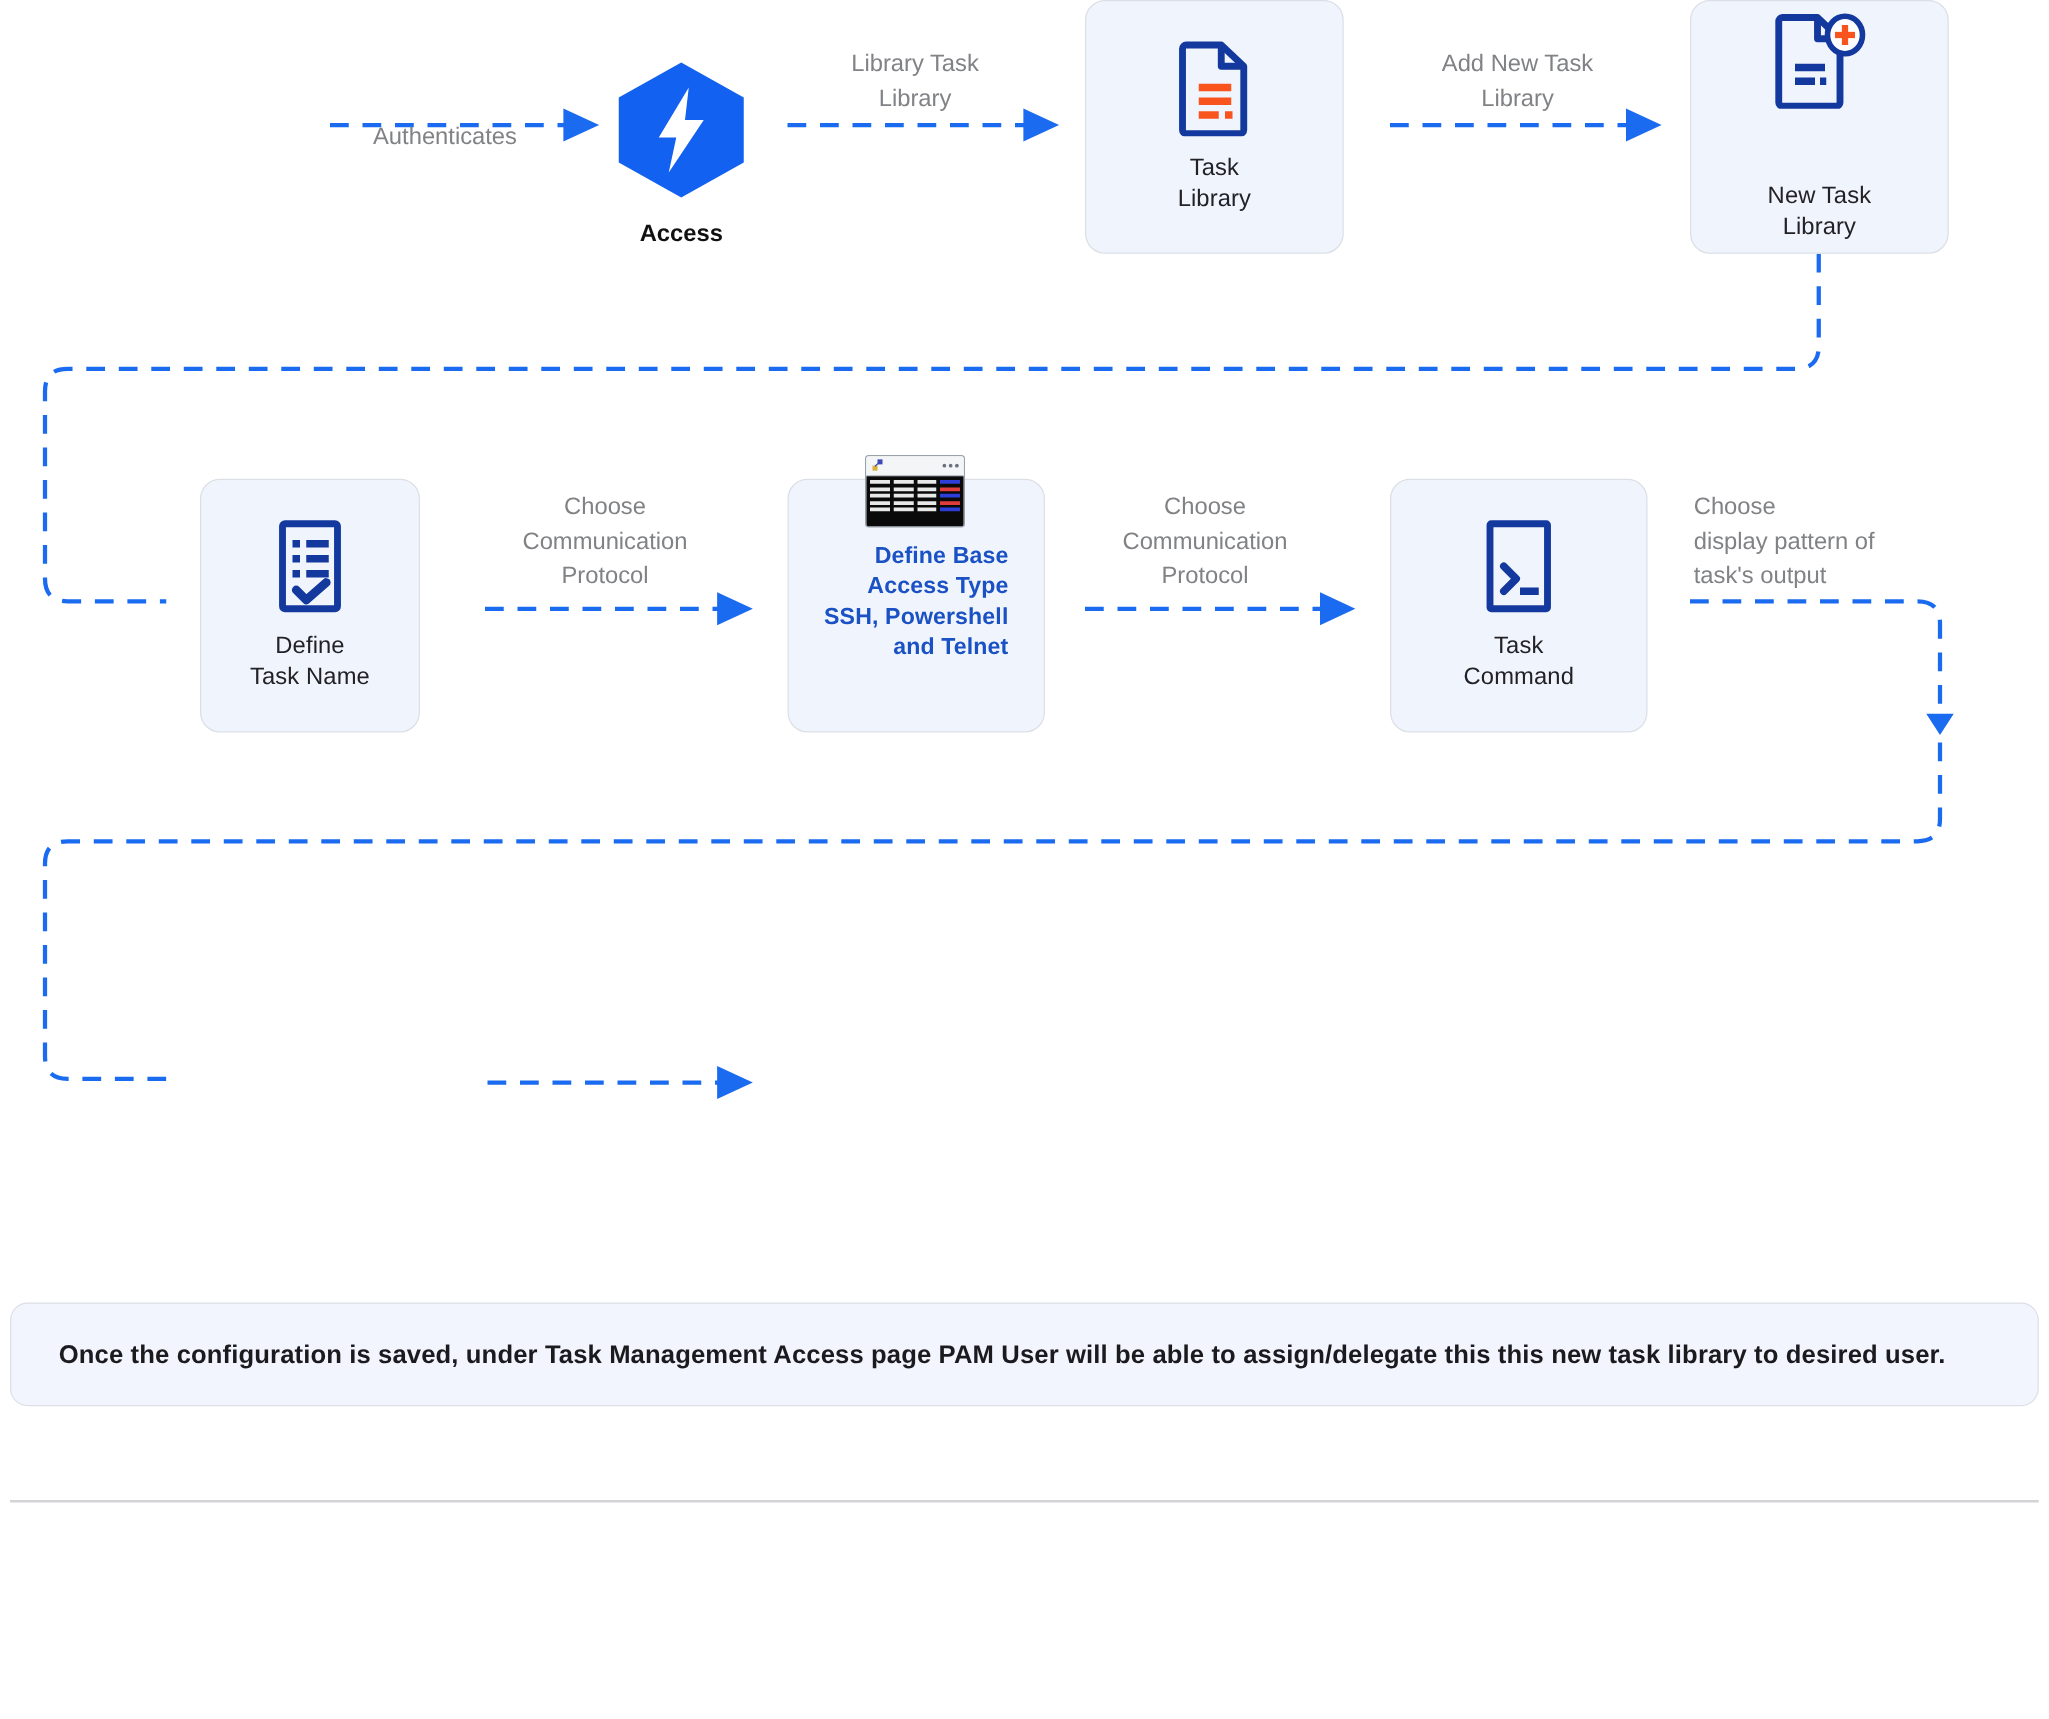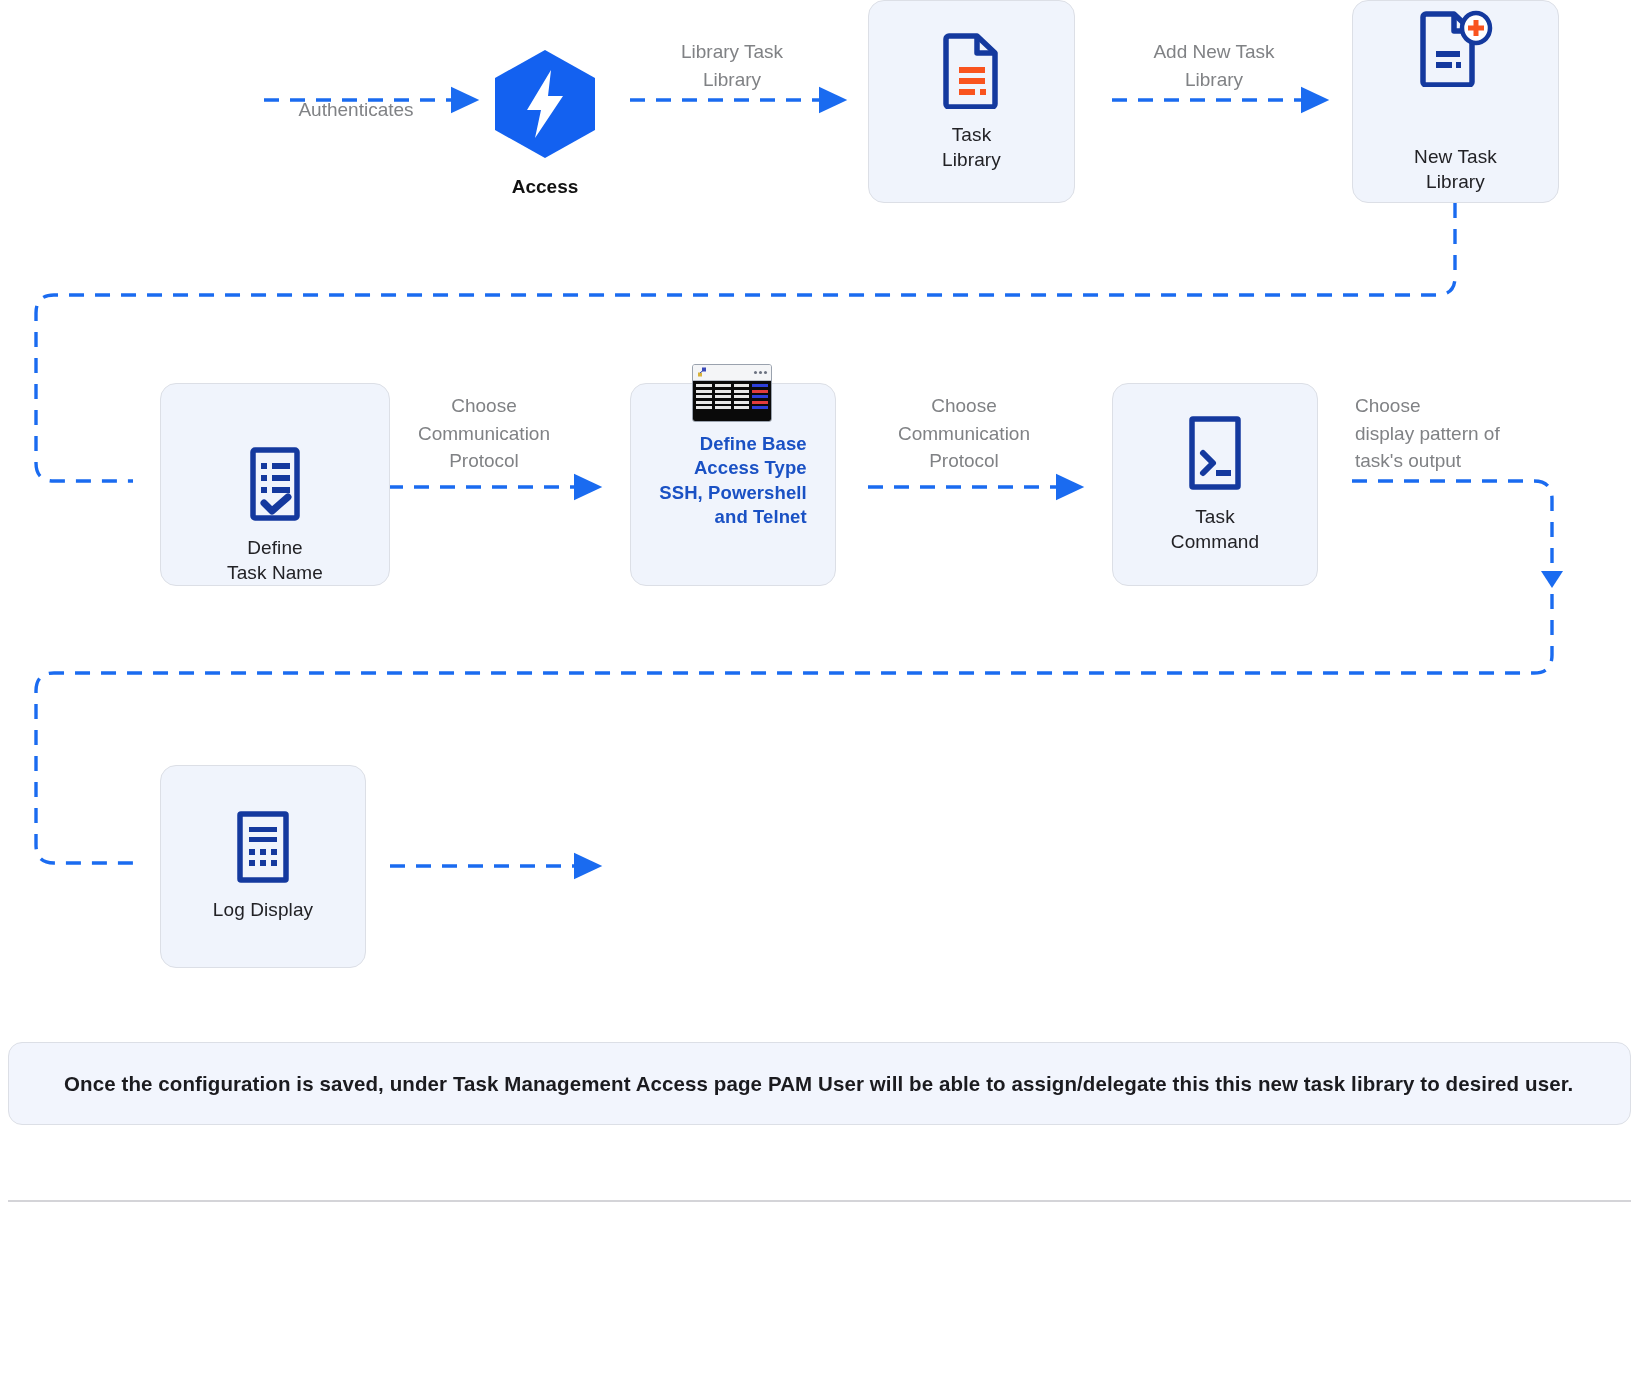--- a/index.html
+++ b/index.html
@@ -165,21 +165,21 @@
     <div class="lbl">New Task
 Library</div>
   </div>
 
   <div class="elabel ctr" style="left:232px;top:60px;width:248px;margin-top:36px;">Authenticates</div>
   <div class="elabel ctr" style="left:608px;top:38px;width:248px;">Library Task
 Library</div>
   <div class="elabel ctr" style="left:1090px;top:38px;width:248px;">Add New Task
 Library</div>
 
-  <div class="card" style="left:160px;top:383px;width:230px;height:203px;justify-content:flex-end;">
+  <div class="card" style="left:160px;top:383px;width:176px;height:203px;">
     <div class="ico">
       <svg width="60" height="76" viewBox="0 0 60 76">
         <rect x="8" y="4" width="44" height="68" rx="2" fill="none" stroke="#14399e" stroke-width="5.5"></rect>
         <rect x="16" y="17" width="6" height="6" fill="#14399e"></rect>
         <rect x="27" y="17" width="18" height="6" fill="#14399e"></rect>
         <rect x="16" y="29" width="6" height="6" fill="#14399e"></rect>
         <rect x="27" y="29" width="18" height="6" fill="#14399e"></rect>
         <rect x="16" y="41" width="6" height="6" fill="#14399e"></rect>
         <rect x="27" y="41" width="18" height="6" fill="#14399e"></rect>
         <path d="M19 57 L27 65 L43 51" fill="none" stroke="#14399e" stroke-width="7" stroke-linecap="round" stroke-linejoin="round"></path>
@@ -257,37 +257,21 @@
   <div class="elabel ctr" style="left:362px;top:392px;width:244px;">Choose
 Communication
 Protocol</div>
   <div class="elabel ctr" style="left:842px;top:392px;width:244px;">Choose
 Communication
 Protocol</div>
   <div class="elabel left" style="left:1355px;top:392px;width:230px;">Choose
 display pattern of
 task's output</div>
 
-  <div class="card" style="left:160px;top:765px;width:206px;height:203px;">
-    <div class="ico">
-      <svg width="62" height="74" viewBox="0 0 62 74">
-        <rect x="8" y="4" width="46" height="66" rx="1" fill="none" stroke="#14399e" stroke-width="5.5"></rect>
-        <rect x="17" y="17" width="28" height="5" fill="#14399e"></rect>
-        <rect x="17" y="27" width="28" height="5" fill="#14399e"></rect>
-        <rect x="17" y="39" width="6" height="6" fill="#14399e"></rect>
-        <rect x="28" y="39" width="6" height="6" fill="#14399e"></rect>
-        <rect x="39" y="39" width="6" height="6" fill="#14399e"></rect>
-        <rect x="17" y="50" width="6" height="6" fill="#14399e"></rect>
-        <rect x="28" y="50" width="6" height="6" fill="#14399e"></rect>
-        <rect x="39" y="50" width="6" height="6" fill="#14399e"></rect>
-      </svg>
-    </div>
-    <div class="lbl">Log Display</div>
-  </div>
-
-
-  <div class="note" style="left:8px;top:1042px;width:1623px;height:83px;padding-left:17px;">
+
+
+  <div class="note" style="left:8px;top:1042px;width:1623px;height:83px;">
     <span>Once the configuration is saved, under Task Management Access page PAM User will be able to assign/delegate this this new task library to desired user.</span>
   </div>
 
   <div class="rule" style="left:8px;top:1200px;width:1623px;"></div>
 
 </div>
 
 </body></html>

